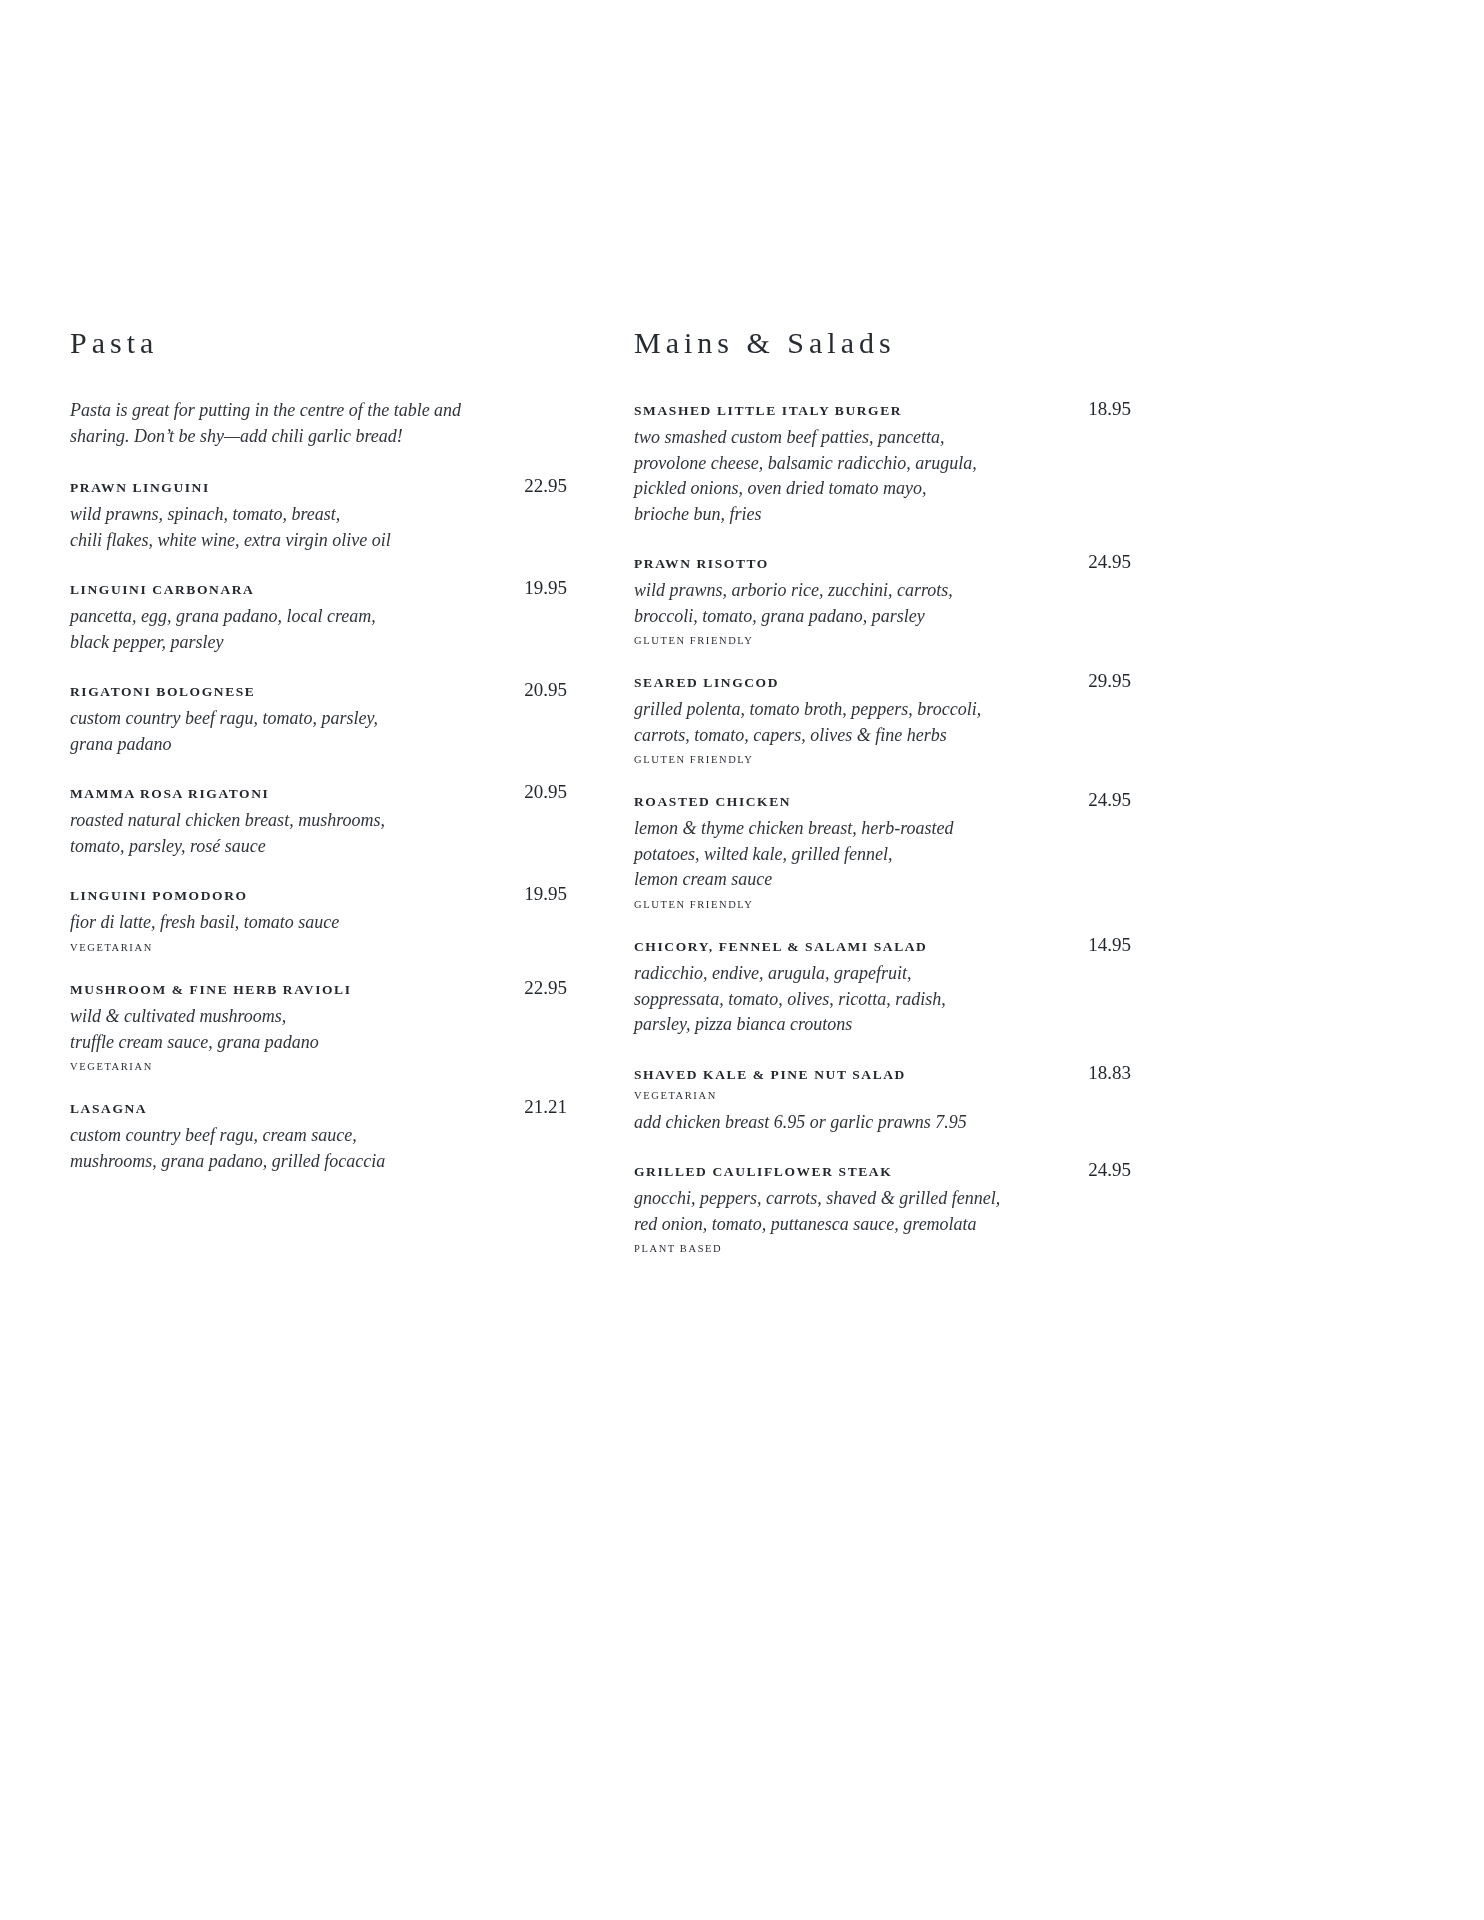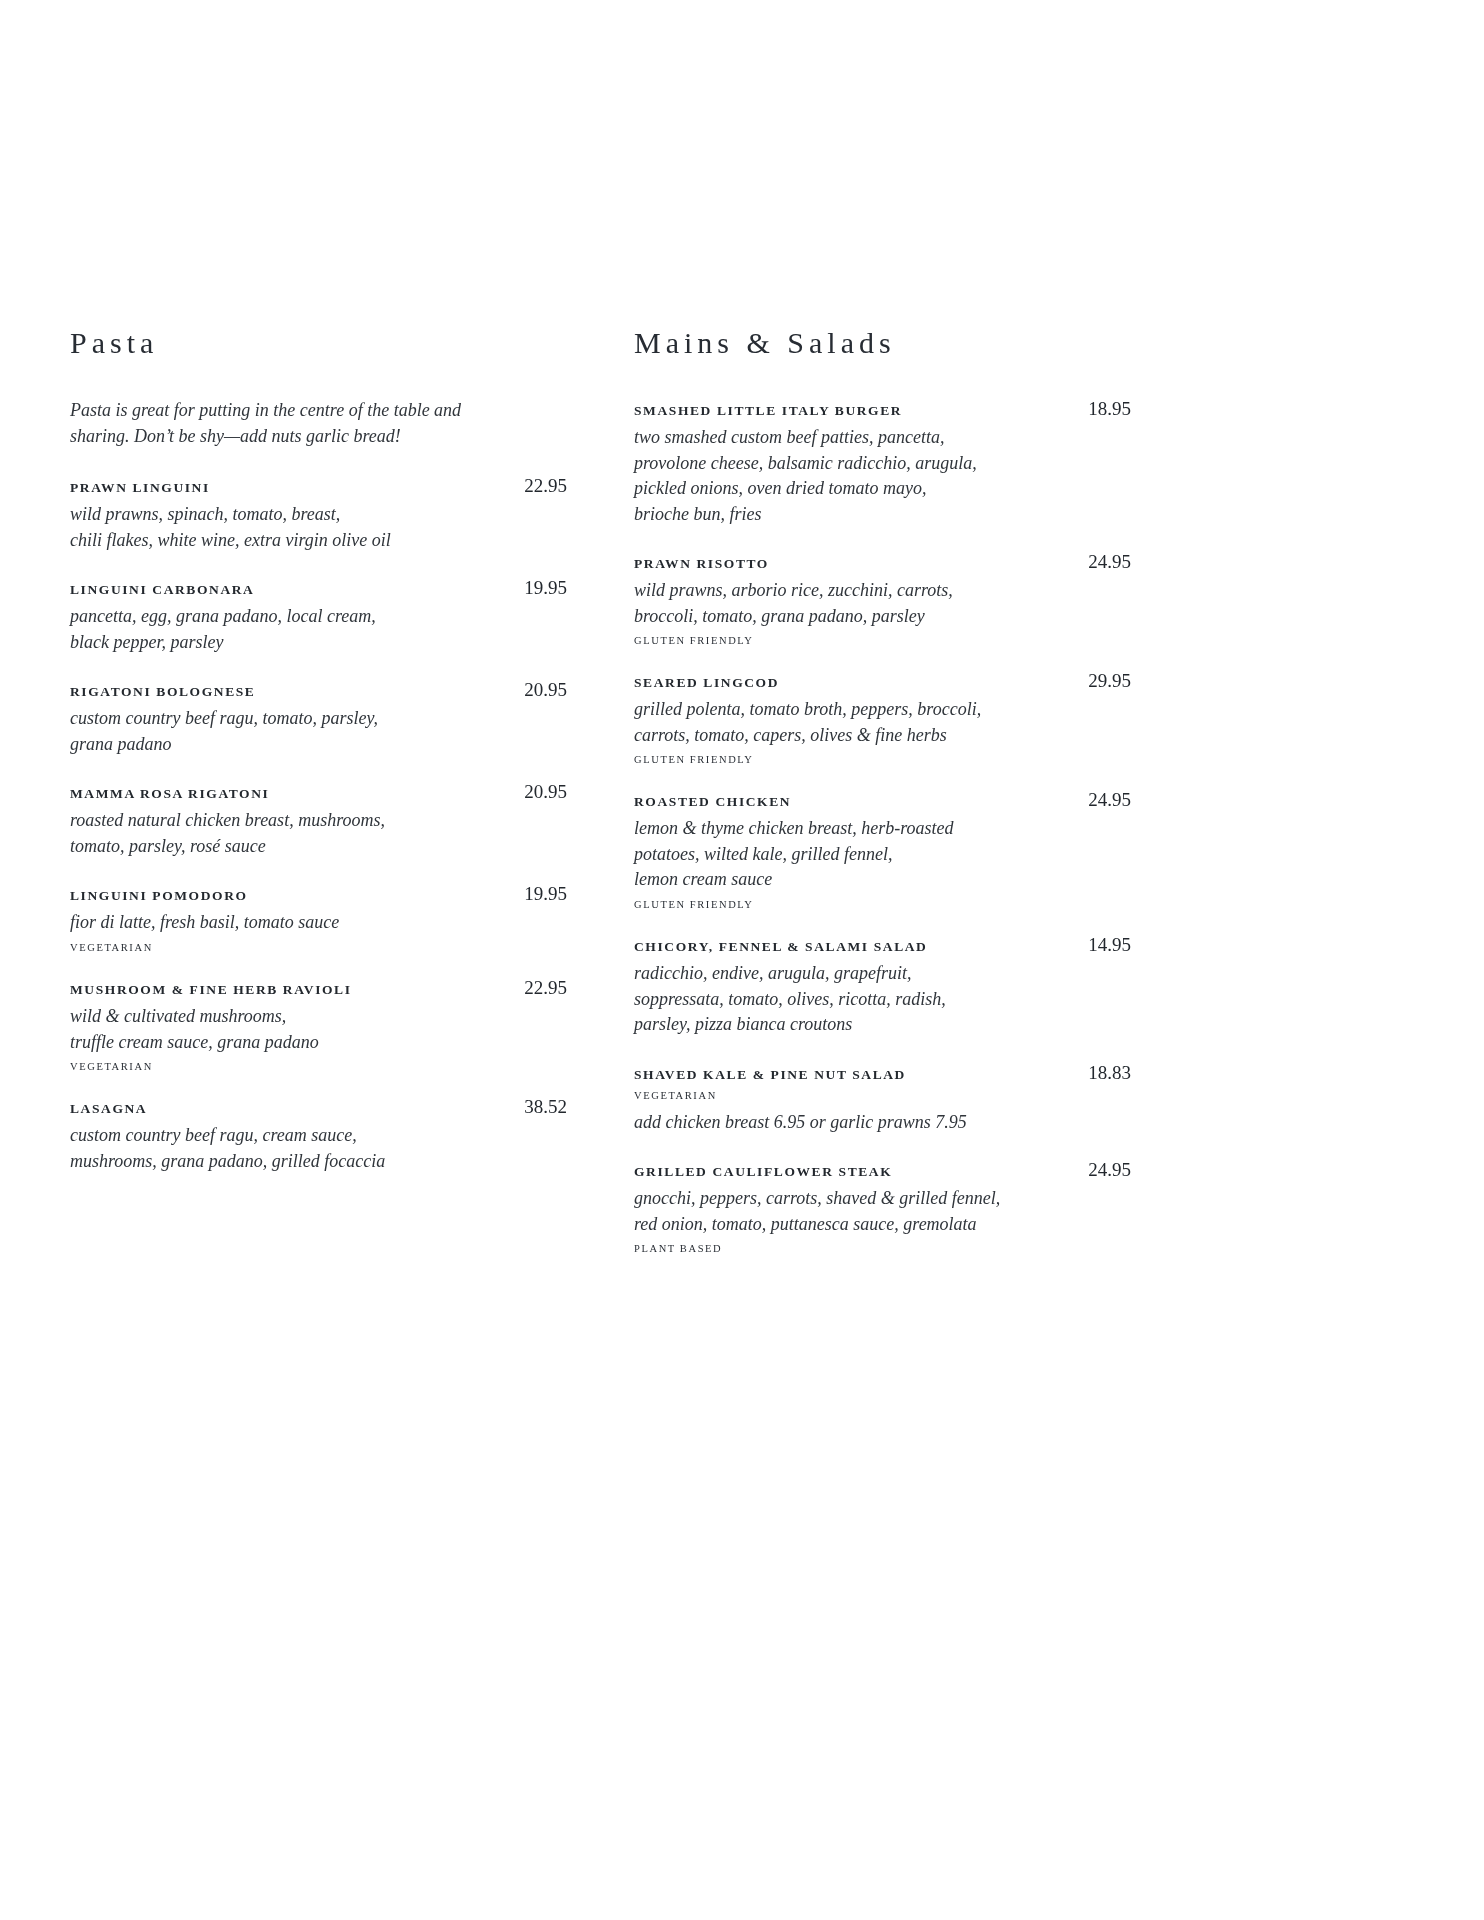--- a/index.html
+++ b/index.html
@@ -87,21 +87,21 @@
 </style>
 </head>
 <body>
 
 <div class="page">
   <div class="columns">
 
     <div class="col">
       <h1 class="section-title">Pasta</h1>
       <p class="section-intro">Pasta is great for putting in the centre of the table and
-sharing. Don’t be shy—add nuts garlic bread!</p>
+sharing. Don’t be shy—add chili garlic bread!</p>
       <div>
   <div class="menu-item">
     <div class="item-head">
       <span class="item-name">Prawn Linguini</span>
       <span class="item-price">22.95</span>
     </div>
     <div class="item-desc">wild prawns, spinach, tomato, breast,
 chili flakes, white wine, extra virgin olive oil</div>
 
   </div>
@@ -153,21 +153,21 @@
     </div>
     <div class="item-desc">wild &amp; cultivated mushrooms,
 truffle cream sauce, grana padano</div>
     <div class="item-tag">Vegetarian</div>
 
   </div>
 
   <div class="menu-item">
     <div class="item-head">
       <span class="item-name">Lasagna</span>
-      <span class="item-price">38.52</span>
+      <span class="item-price">21.21</span>
     </div>
     <div class="item-desc">custom country beef ragu, cream sauce,
 mushrooms, grana padano, grilled focaccia</div>
 
   </div>
 </div>
     </div>
 
     <div class="col">
       <h1 class="section-title">Mains &amp; Salads</h1>

